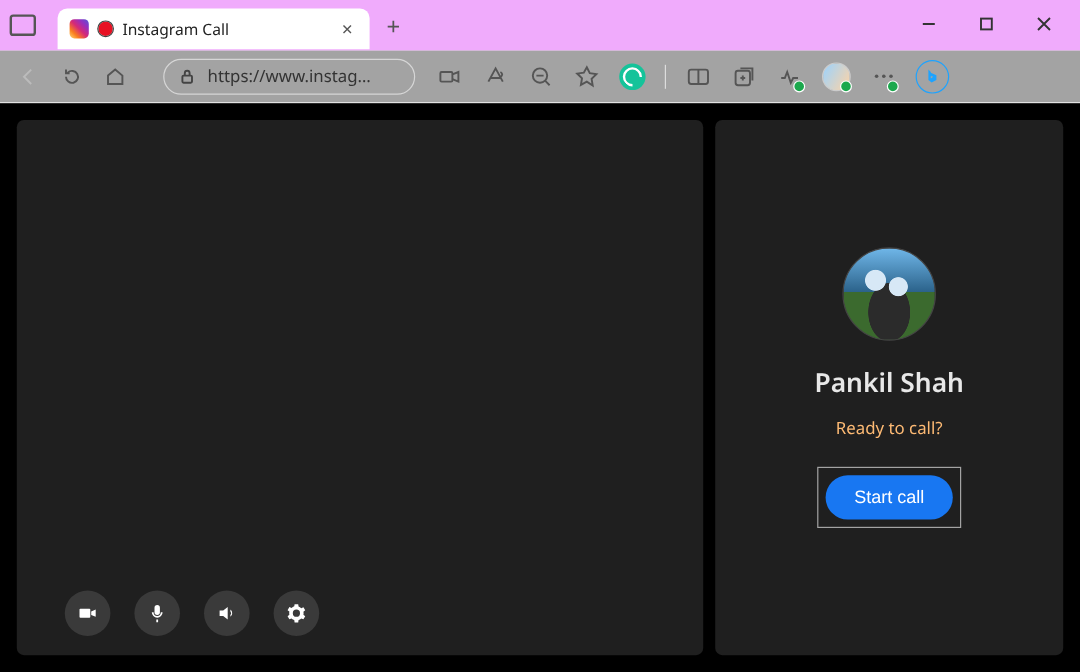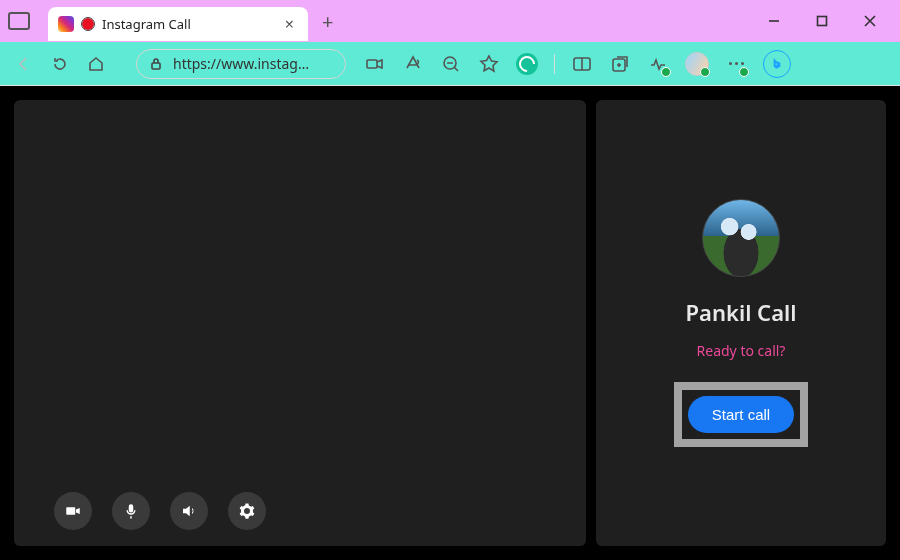--- a/index.html
+++ b/index.html
@@ -46,21 +46,21 @@
   .newtab { font-size: 20px; color: #555; padding: 4px 8px; cursor: pointer; }
 
   .wincontrols {
     margin-left: auto; display: flex; gap: 20px; padding-right: 8px;
     font-size: 14px; color: #333;
   }
   .wc { width: 28px; text-align: center; cursor: pointer; }
   .wc svg { width: 12px; height: 12px; }
 
   .toolbar {
-    height: 44px; background: #5eead4; border-bottom: 1px solid #e2e2e2;
+    height: 44px; background: #a3a3a3; border-bottom: 1px solid #e2e2e2;
     display: flex; align-items: center; gap: 12px; padding: 0 12px;
   }
   .nav-btn {
     width: 24px; height: 24px; display: flex; align-items: center; justify-content: center;
     color: #555; cursor: pointer;
   }
   .nav-btn.disabled { color: #bbb; cursor: default; }
   .addrbar {
     flex: 0 0 210px; height: 30px;
     border: 1px solid #d6d6d6; border-radius: 16px;
@@ -127,23 +127,23 @@
   .call-avatar {
     width: 78px; height: 78px; border-radius: 50%;
     background:
       radial-gradient(circle at 35% 35%, #d7e8f6 12%, transparent 13%),
       radial-gradient(circle at 60% 42%, #d7e8f6 12%, transparent 13%),
       radial-gradient(ellipse at 50% 70%, #2b2b2b 32%, transparent 33%),
       linear-gradient(180deg,#6fb6e8,#2b628a 48%, #3b6a2e 48%);
     border: 1px solid #444;
   }
   .call-name { font-size: 22px; font-weight: 600; margin-top: 6px; }
-  .call-sub { font-size: 14px; color: #ec4899; }
+  .call-sub { font-size: 14px; color: #fdba74; }
   .start-wrap {
-    padding: 6px; border: 8px solid #a3a3a3;
+    padding: 6px; border: 1px solid #a3a3a3;
     margin-top: 8px;
   }
   .start-btn {
     background: #1877f2; color: #fff;
     border: none; border-radius: 22px;
     padding: 10px 24px; font-size: 15px; font-weight: 500;
     cursor: pointer;
   }
 
   .controls-bar {
@@ -298,20 +298,20 @@
       <span class="ctrl">
         <svg viewBox="0 0 24 24">
             <path d="M12 8a4 4 0 1 0 .01 8.01A4 4 0 0 0 12 8zm8 4c0 .6-.1 1.2-.2 1.8l2 1.6-2 3.4-2.4-1a8 8 0 0 1-3 1.8l-.4 2.6h-4l-.4-2.6a8 8 0 0 1-3-1.8l-2.4 1-2-3.4 2-1.6C4.1 13.2 4 12.6 4 12s.1-1.2.2-1.8l-2-1.6 2-3.4 2.4 1a8 8 0 0 1 3-1.8L10 2h4l.4 2.6a8 8 0 0 1 3 1.8l2.4-1 2 3.4-2 1.6c.1.6.2 1.2.2 1.8z"></path>
           </svg>
       </span>
     </div>
   </div>
 
   <div class="right-pane">
     <div class="call-avatar"></div>
-    <div class="call-name">Pankil Call</div>
+    <div class="call-name">Pankil Shah</div>
     <div class="call-sub">Ready to call?</div>
     <div class="start-wrap">
       <button class="start-btn">Start call</button>
     </div>
   </div>
 
 </div>
 
 </body></html>

